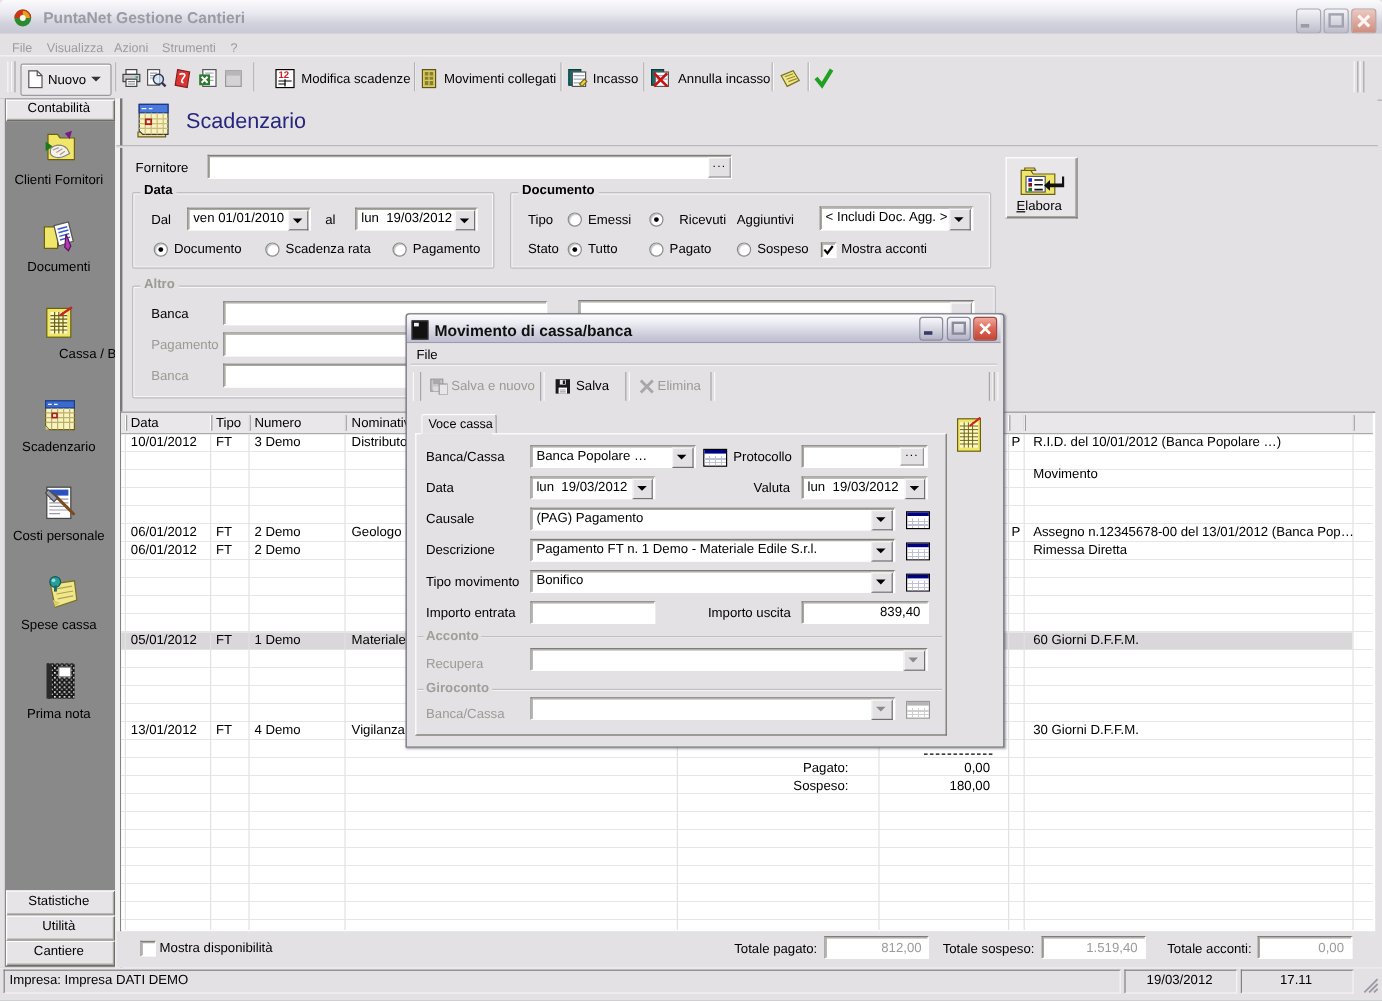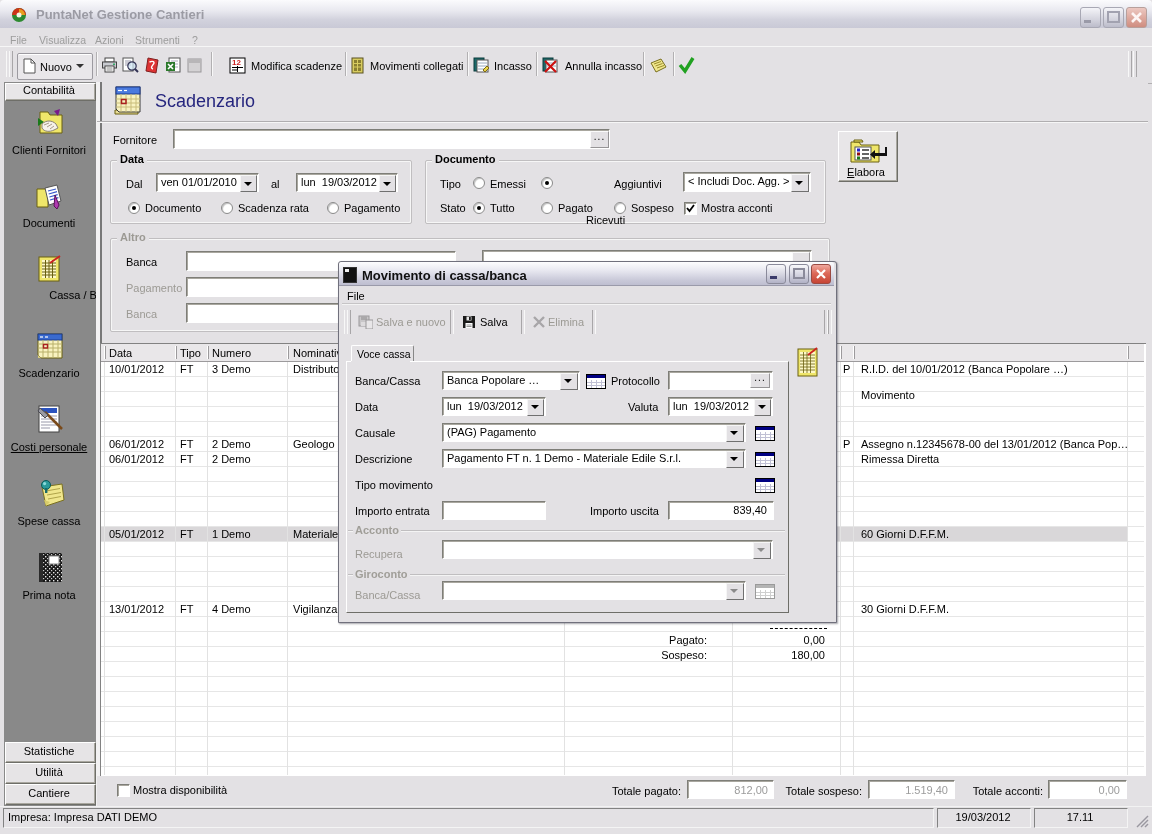--- a/index.html
+++ b/index.html
@@ -249,21 +249,21 @@
 <g stroke="#99a" stroke-width="1">
         <line x1="5" y1="12" x2="21" y2="12"></line>
         <line x1="5" y1="15" x2="21" y2="15"></line>
         <line x1="5" y1="18" x2="21" y2="18"></line>
         <line x1="5" y1="21" x2="21" y2="21"></line>
         <line x1="5" y1="24" x2="14" y2="24"></line>
       </g>
 <line x1="9" y1="8" x2="26" y2="25" stroke="#7a4a1a" stroke-width="2.5"></line>
 <path d="M4 4 L12 11 L9 14 L2 7 Z" fill="#9a9aa2" stroke="#4a4a52"></path>
 </svg>
-<div class="lbl" style="left:49px;top:441px;transform:translateX(-50%);text-decoration:underline;">Costi personale</div>
+<div class="lbl" style="left:49px;top:441px;transform:translateX(-50%);">Costi personale</div>
 <svg class="abs" style="left:36px;top:478px;" width="30" height="31" viewBox="0 0 30 31">
 <path d="M6 9 L26 6 L28 22 L10 28 Z" fill="#f0e68c" stroke="#7a7020"></path>
 <path d="M10 28 L8 22 L14 24 Z" fill="#d8cc6a"></path>
 <g stroke="#b0a44a" stroke-width="1">
         <path d="M10 13 L24 10.5"></path>
         <path d="M11 17 L25 14.5"></path>
         <path d="M12 21 L25 18.5"></path>
       </g>
 <circle cx="10" cy="7" r="4.5" fill="#2a9a9a" stroke="#0a5a5a"></circle>
 <circle cx="8.6" cy="5.6" r="1.6" fill="#8adada"></circle>
@@ -344,21 +344,21 @@
 <div class="lbl" style="left:238px;top:202px;">Scadenza rata</div>
 <div class="radio" style="left:327px;top:202px;"></div>
 <div class="lbl" style="left:344px;top:202px;">Pagamento</div>
 
 <div class="abs gbox" style="left:425px;top:160px;width:399px;height:62px;"></div>
 <div class="glabel" style="left:432px;top:153px;">Documento</div>
 <div class="lbl" style="left:440px;top:178px;">Tipo</div>
 <div class="radio" style="left:473px;top:177px;"></div>
 <div class="lbl" style="left:490px;top:178px;">Emessi</div>
 <div class="radio sel" style="left:541px;top:177px;"></div>
-<div class="lbl" style="left:586px;top:178px;margin-top:36px;">Ricevuti</div>
+<div class="lbl" style="left:566px;top:178px;">Ricevuti</div>
 <div class="lbl" style="left:614px;top:178px;">Aggiuntivi</div>
 <div class="combo" style="left:683px;top:172px;width:126px;height:18px;">
  <div class="txt">&lt; Includi Doc. Agg. &gt;</div>
  <div class="cbtn" style="right:1px;width:16px;height:16px;">
         <div class="arr" style="left:3px;top:6px;"></div>
       </div>
 </div>
 <div class="lbl" style="left:440px;top:202px;">Stato</div>
 <div class="radio sel" style="left:473px;top:202px;"></div>
 <div class="lbl" style="left:490px;top:202px;">Tutto</div>
@@ -585,20 +585,26 @@
 <div class="tico" style="left:755px;top:426px;"></div>
 <div class="lbl" style="left:355px;top:453px;">Descrizione</div>
 <div class="combo" style="left:442px;top:449px;width:302px;height:17px;">
  <div class="txt">Pagamento FT n. 1 Demo - Materiale Edile S.r.l.</div>
  <div class="cbtn" style="right:1px;width:16px;height:15px;">
         <div class="arr" style="left:3px;top:5px;"></div>
       </div>
 </div>
 <div class="tico" style="left:755px;top:452px;"></div>
 <div class="lbl" style="left:355px;top:479px;">Tipo movimento</div>
+<div class="combo" style="left:442px;top:475px;width:302px;height:17px;">
+ <div class="txt">Bonifico</div>
+ <div class="cbtn" style="right:1px;width:16px;height:15px;">
+        <div class="arr" style="left:3px;top:5px;"></div>
+      </div>
+</div>
 <div class="tico" style="left:755px;top:478px;"></div>
 <div class="lbl" style="left:355px;top:505px;">Importo entrata</div>
 <div class="abs inset" style="left:442px;top:501px;width:102px;height:17px;"></div>
 <div class="lbl" style="left:659px;top:505px;transform:translateX(-100%);">Importo uscita</div>
 <div class="abs inset" style="left:668px;top:501px;width:104px;height:17px;"></div>
 <div class="lbl" style="left:767px;top:504px;transform:translateX(-100%);">839,40</div>
 
 <div class="abs" style="left:348px;top:530px;width:437px;height:1px;background:#c0bec0;border-bottom:1px solid #f4f4f4;"></div>
 <div class="lbl" style="left:353px;top:524px;font-weight:bold;color:#a09e98;background:#e3e1e4;padding:0 2px;">Acconto</div>
 <div class="lbl gray" style="left:355px;top:548px;">Recupera</div>

